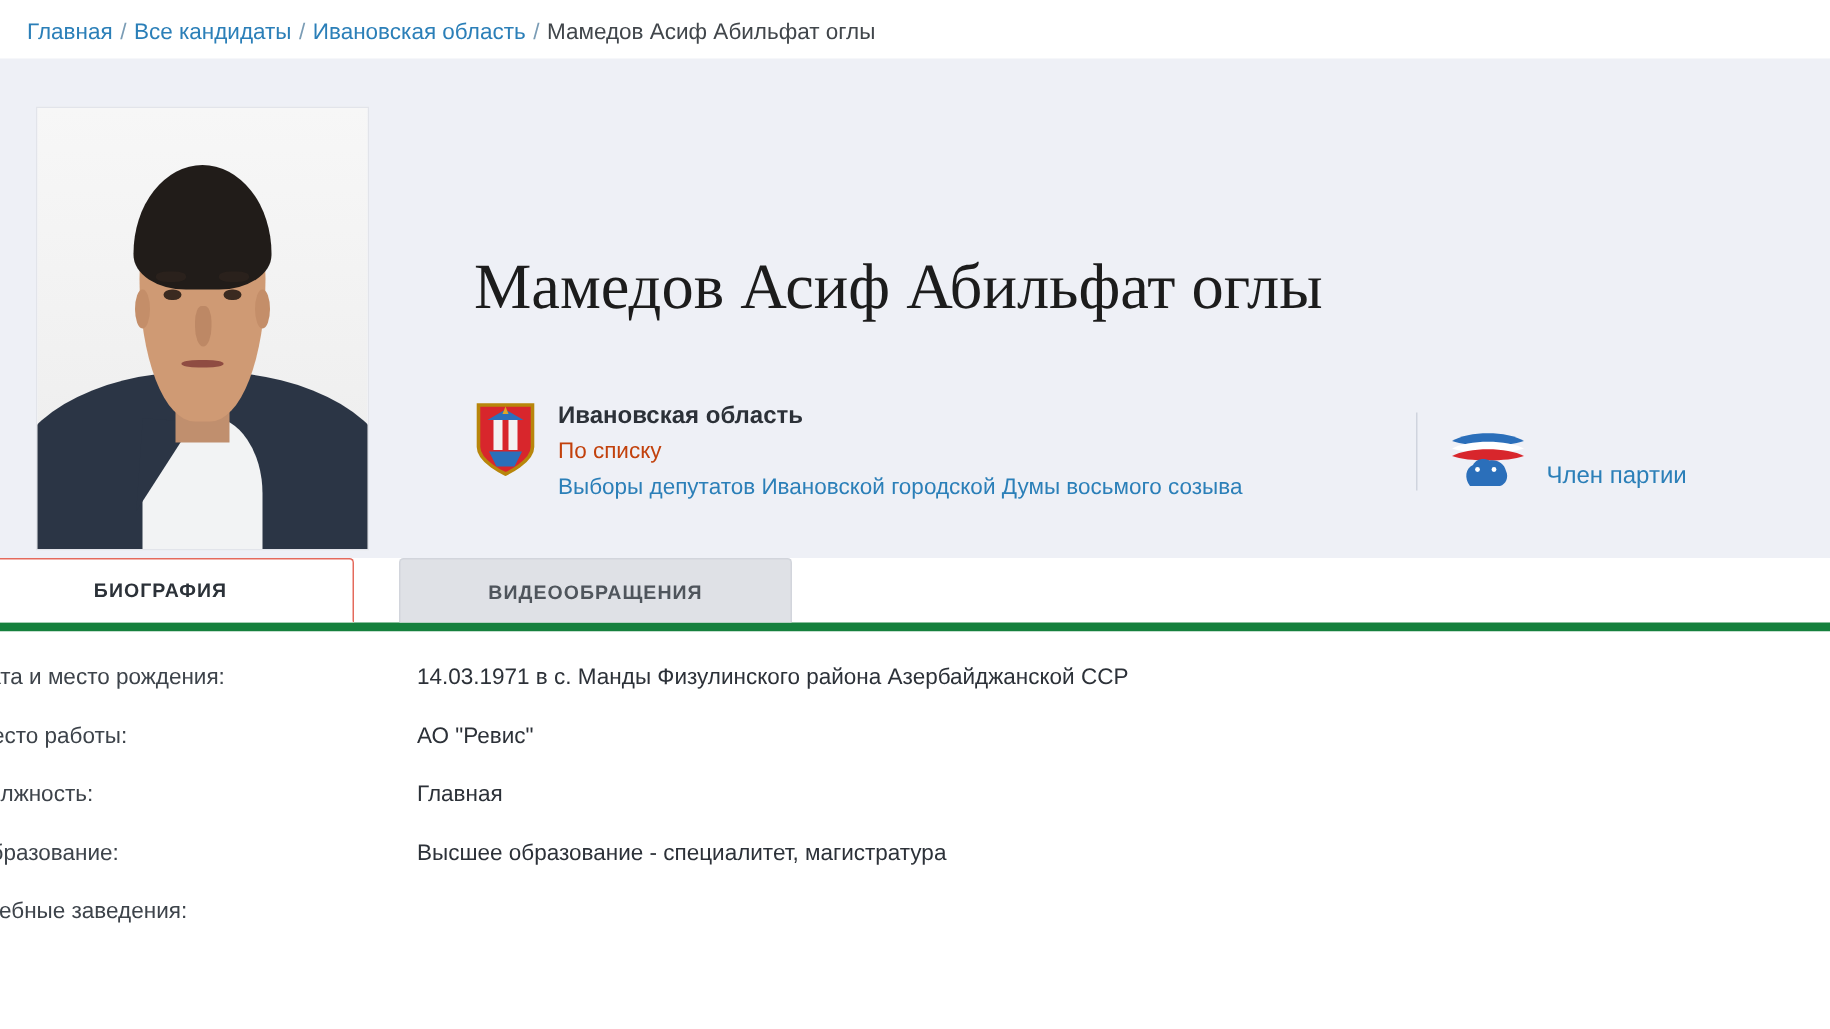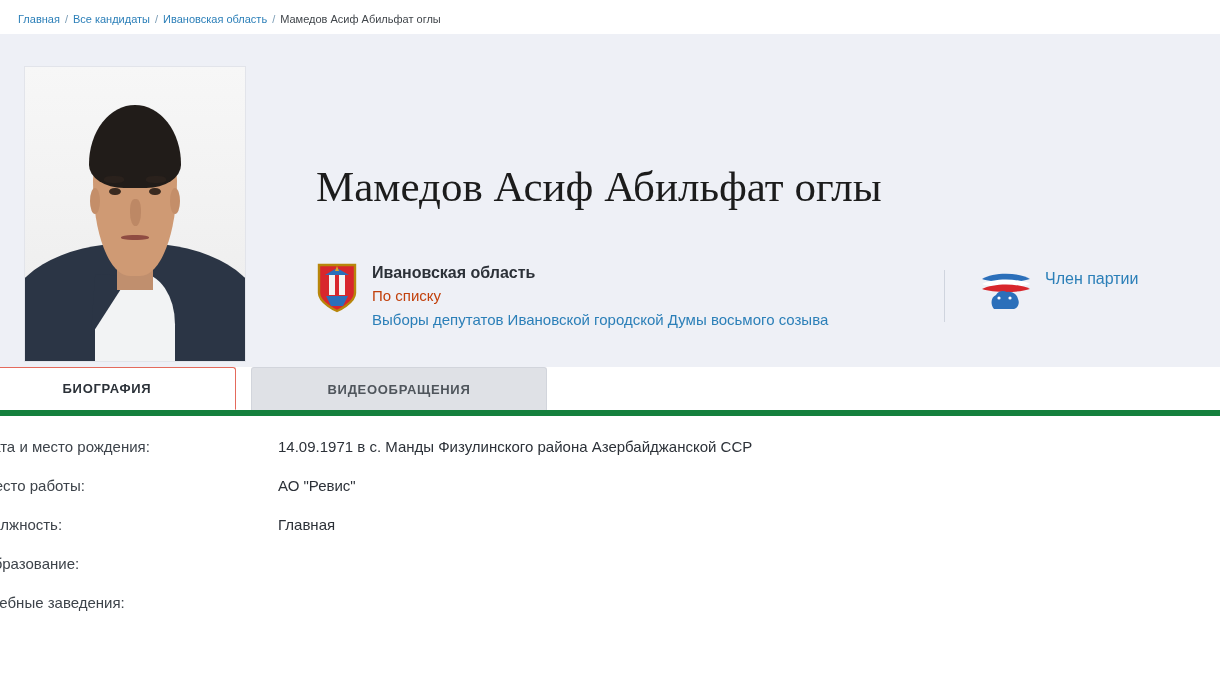--- a/index.html
+++ b/index.html
@@ -11,21 +11,21 @@
     width: 1220px;
     height: 686px;
     overflow: hidden;
     font-family: "Liberation Sans", sans-serif;
     color: #333333;
   }
 
   
   .breadcrumb {
     padding: 13px 0 9px 18px;
-    font-size: 11px;
+    font-size: 15px;
     white-space: nowrap;
     background: #ffffff;
   }
   .breadcrumb a {
     color: #2b7fb8;
     text-decoration: none;
   }
   .breadcrumb .sep {
     color: #7a9cb5;
     margin: 0 5px;
@@ -217,22 +217,22 @@
   .election-link {
     font-size: 15px;
     color: #2b7fb8;
     text-decoration: none;
   }
   .party-block {
     position: absolute;
     top: 236px;
     left: 628px;
     display: flex;
-    align-items: flex-start;
-    padding-left: 34px;
+    align-items: flex-end;
+    padding-left: 20px;
     border-left: 1px solid #cfd4de;
     height: 52px;
   }
   .party-logo {
     width: 54px;
     height: 42px;
     margin-right: 12px;
     flex: none;
   }
   .party-label {
@@ -263,22 +263,22 @@
     left: -22px;
     width: 258px;
     background: #ffffff;
     border: 1px solid #e46a5c;
     border-bottom: 1px solid #ffffff;
     color: #2b3138;
     border-radius: 3px 3px 0 0;
     z-index: 3;
   }
   .tab-inactive {
-    left: 251px;
-    width: 296px;
+    left: 266px;
+    width: 262px;
     background: #dfe1e6;
     color: #4f555c;
     border-radius: 3px 3px 0 0;
     border: 1px solid #d2d5dc;
     border-bottom: none;
     z-index: 2;
   }
 
   
   .bio {
@@ -375,34 +375,35 @@
 
 <div class="tabs">
   <div class="tab tab-active">БИОГРАФИЯ</div>
   <div class="tab tab-inactive">ВИДЕООБРАЩЕНИЯ</div>
 </div>
 
 <div class="bio">
 
   <div class="bio-row">
     <div class="bio-label">Дата и место рождения:</div>
-    <div class="bio-value">14.09.1971 в с. Манды Физулинского района Азербайджанской ССР</div>
+    <div class="bio-value">14.03.1971 в с. Манды Физулинского района Азербайджанской ССР</div>
   </div>
 
   <div class="bio-row">
     <div class="bio-label">Место работы:</div>
     <div class="bio-value">АО "Ревис"</div>
   </div>
 
   <div class="bio-row">
     <div class="bio-label">Должность:</div>
     <div class="bio-value">Главная</div>
   </div>
 
   <div class="bio-row">
     <div class="bio-label">Образование:</div>
+    <div class="bio-value">Высшее образование - специалитет, магистратура</div>
   </div>
 
   <div class="bio-row">
     <div class="bio-label">Учебные заведения:</div>
   </div>
 
 </div>
 
 </body></html>

